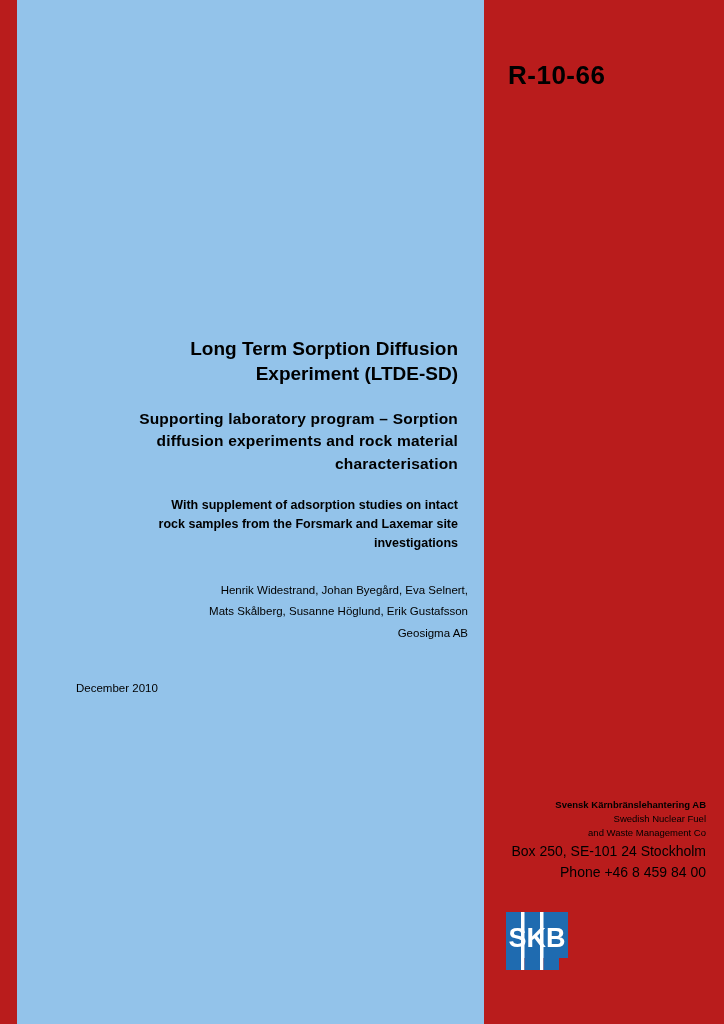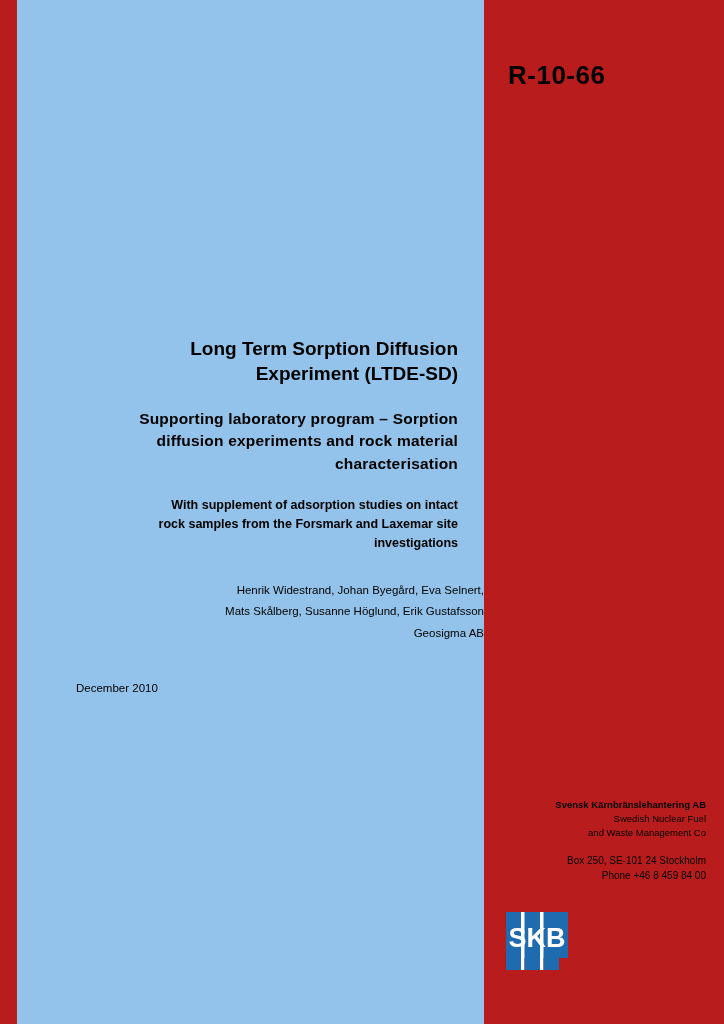--- a/index.html
+++ b/index.html
@@ -66,21 +66,21 @@
   }
   .supplement {
     font-size: 12.5px;
     font-weight: bold;
     line-height: 1.5;
     color: #000000;
     margin: 21px 0 0 0;
   }
   .authors {
     position: absolute;
-    left: 84px;
+    left: 68px;
     top: 580px;
     width: 400px;
     font-size: 11.5px;
     line-height: 1.85;
     color: #000000;
   }
   .authors div { white-space: nowrap; }
   .pub-date {
     position: absolute;
     left: 68px;
@@ -100,23 +100,23 @@
   .publisher .org-name {
     font-size: 9.5px;
     font-weight: bold;
     line-height: 1.45;
   }
   .publisher .org-sub {
     font-size: 9.5px;
     line-height: 1.45;
   }
   .publisher .addr {
-    font-size: 10px;
+    font-size: 14px;
     line-height: 1.45;
-    margin-top: 15px;
+    margin-top: 2px;
   }
   
   .logo {
     position: absolute;
     left: 506px;
     top: 912px;
     width: 62px;
     height: 50px;
   }
   .logo-svg { display: block; }

